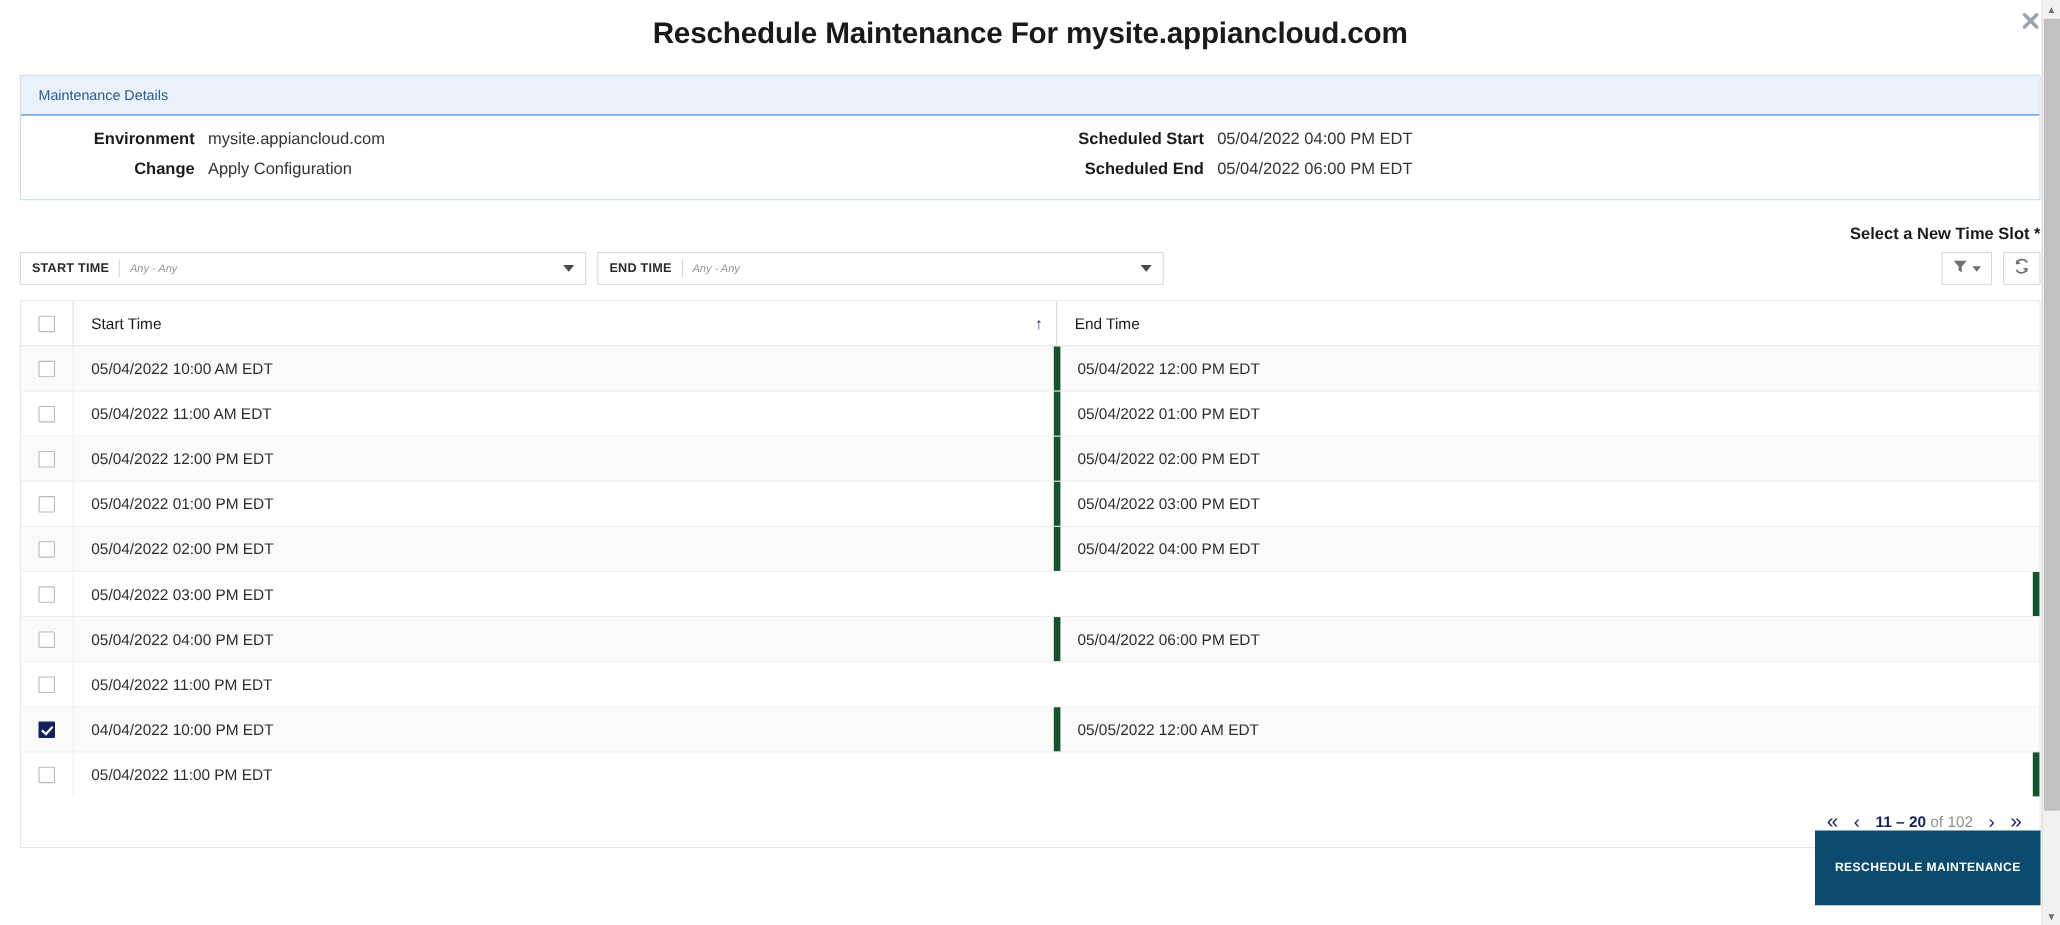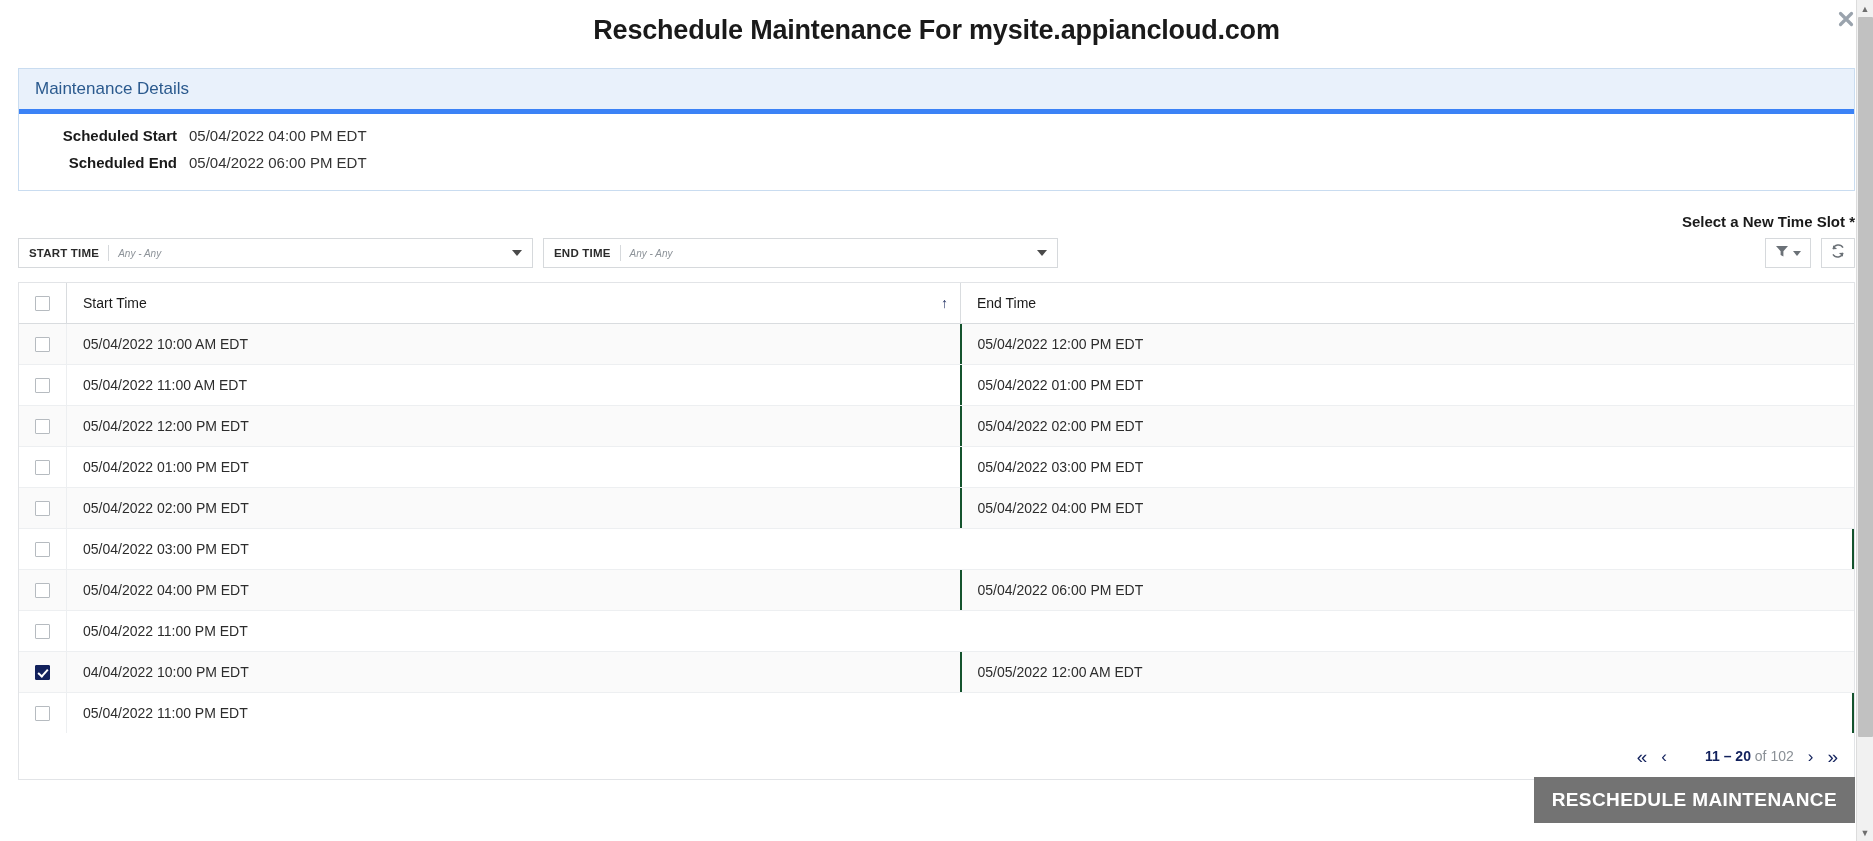--- a/index.html
+++ b/index.html
@@ -45,23 +45,23 @@
   .close-icon svg { display: block; }
 
   
   .details-panel {
     margin: 12px 18px 0 18px;
     border: 1px solid #c9dcf0;
     background: #fff;
   }
   .details-header {
     background: #e9f1fb;
-    border-bottom: 5px solid #3b82f6;
+    border-bottom: 1px solid #3b82f6;
     padding: 10px 16px;
-    font-size: 17px;
+    font-size: 13px;
     color: #2b5a8e;
   }
   .details-body {
     display: flex;
     padding: 8px 0 14px 0;
   }
   .details-col {
     width: 50%;
     display: flex;
     flex-direction: column;
@@ -187,21 +187,21 @@
     align-items: center;
     justify-content: center;
     border-right: 1px solid #edeff1;
   }
   .grid-head .cell-check { border-right: 1px solid #d9dcdf; }
   .cell-start {
     flex: 1 1 0;
     display: flex;
     align-items: center;
     padding: 0 12px 0 16px;
-    border-right: 2px solid #14532d;
+    border-right: 6px solid #14532d;
     position: relative;
   }
   .grid-head .cell-start { border-right: 1px solid #d9dcdf; }
   .cell-end {
     flex: 1 1 0;
     display: flex;
     align-items: center;
     padding: 0 12px 0 16px;
   }
   .grid-head .cell-start,
@@ -261,42 +261,41 @@
     color: #12215c;
     font-size: 19px;
     line-height: 1;
     cursor: pointer;
     user-select: none;
   }
   .pg-arrow.small { font-size: 17px; }
   .pg-text {
     font-size: 14px;
     color: #8a9096;
-    margin-left: 24px;
   }
   .pg-range {
     color: #12215c;
     font-weight: bold;
   }
 
   
   .footer {
     position: absolute;
     right: 18px;
     bottom: 18px;
   }
   .primary-btn {
-    background: #737373;
+    background: #0c4a6e;
     color: #ffffff;
     border: none;
     font-family: "Liberation Sans", sans-serif;
-    font-size: 19px;
+    font-size: 11px;
     font-weight: bold;
     letter-spacing: 0.4px;
-    padding: 12px 18px;
+    padding: 28px 18px;
     cursor: pointer;
     text-transform: uppercase;
   }
 
   
   .vscroll {
     position: absolute;
     top: 0; right: 0;
     width: 17px;
     height: 841px;
@@ -337,20 +336,30 @@
       <svg width="22" height="22" viewBox="0 0 22 22" aria-hidden="true">
         <path d="M5.5 5.5 L16.5 16.5 M16.5 5.5 L5.5 16.5" stroke="#9aa3ad" stroke-width="3.2" stroke-linecap="round"></path>
       </svg>
     </span>
   </div>
 
   <div class="details-panel">
     <div class="details-header">Maintenance Details</div>
     <div class="details-body">
 
+      <div class="details-col">
+        <div class="detail-row">
+          <span class="detail-label">Environment</span>
+          <span class="detail-value">mysite.appiancloud.com</span>
+        </div>
+        <div class="detail-row">
+          <span class="detail-label">Change</span>
+          <span class="detail-value">Apply Configuration</span>
+        </div>
+      </div>
 
       <div class="details-col">
         <div class="detail-row">
           <span class="detail-label">Scheduled Start</span>
           <span class="detail-value">05/04/2022 04:00 PM EDT</span>
         </div>
         <div class="detail-row">
           <span class="detail-label">Scheduled End</span>
           <span class="detail-value">05/04/2022 06:00 PM EDT</span>
         </div>

